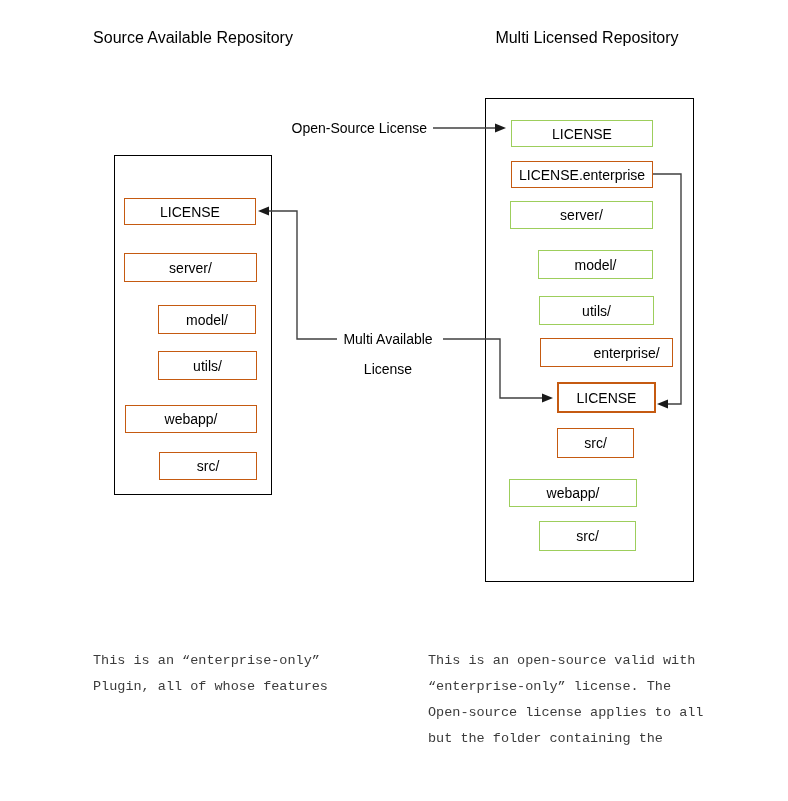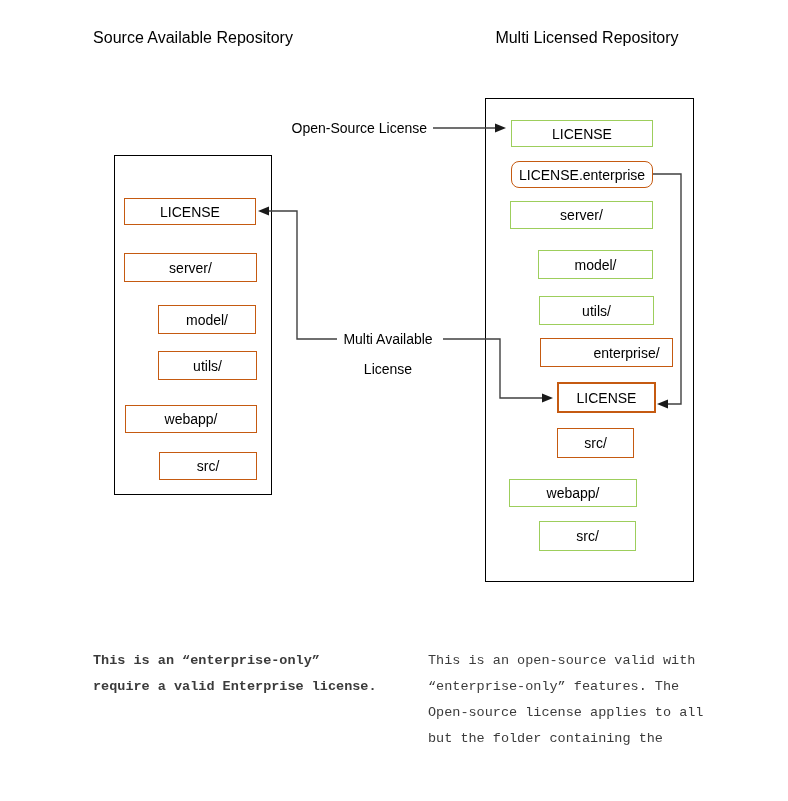--- a/index.html
+++ b/index.html
@@ -38,21 +38,21 @@
   .rb10{left:539px;top:521px;width:97px;height:30px;}
 
   .title-left{left:63px;top:29px;width:260px;}
   .title-right{left:457px;top:29px;width:260px;text-align:center;}
 
   .conn-label{font-size:14px;white-space:nowrap;}
   .lbl-open-source{left:249px;top:120px;width:178px;text-align:right;}
   .lbl-source-available{left:310px;top:324px;width:156px;text-align:center;line-height:30px;}
 
   .note{font-family:"Liberation Mono",monospace;font-size:13.5px;line-height:26px;color:#3b3b3b;}
-  .note-left{left:93px;top:648px;width:300px;font-weight:bold;}
+  .note-left{left:93px;top:648px;width:300px;}
   .note-right{left:428px;top:648px;width:320px;}
 
   svg.overlay{position:absolute;left:0;top:0;pointer-events:none;}
   .conn{stroke:#404040;stroke-width:1.4;fill:none;}
   .head{fill:#1a1a1a;stroke:none;}
 </style>
 </head>
 <body>
 
 <div class="abs title title-left">Source Available Repository</div>
@@ -62,21 +62,21 @@
 <div class="abs container ctr-right"></div>
 
 <div class="abs box lb1" style="border-color: rgb(197, 90, 17);">LICENSE</div>
 <div class="abs box lb2" style="border-color: rgb(197, 90, 17);">server/</div>
 <div class="abs box lb3" style="border-color: rgb(197, 90, 17);">model/</div>
 <div class="abs box lb4" style="border-color: rgb(197, 90, 17);">utils/</div>
 <div class="abs box lb5" style="border-color: rgb(197, 90, 17);">webapp/</div>
 <div class="abs box lb6" style="border-color: rgb(197, 90, 17);">src/</div>
 
 <div class="abs box rb1" style="border-color: rgb(157, 206, 92);">LICENSE</div>
-<div class="abs box rb2" style="border-color: rgb(197, 90, 17); border-radius: 8px;">LICENSE.enterprise</div>
+<div class="abs box rb2" style="border-color: rgb(197, 90, 17);">LICENSE.enterprise</div>
 <div class="abs box rb3" style="border-color: rgb(157, 206, 92);">server/</div>
 <div class="abs box rb4" style="border-color: rgb(157, 206, 92);">model/</div>
 <div class="abs box rb5" style="border-color: rgb(157, 206, 92);">utils/</div>
 <div class="abs box rb6" style="border-color: rgb(197, 90, 17);">enterprise/</div>
 <div class="abs box rb7 thick" style="border-color: rgb(197, 90, 17);">LICENSE</div>
 <div class="abs box rb8" style="border-color: rgb(197, 90, 17);">src/</div>
 <div class="abs box rb9" style="border-color: rgb(157, 206, 92);">webapp/</div>
 <div class="abs box rb10" style="border-color: rgb(157, 206, 92);">src/</div>
 
 <div class="abs conn-label lbl-open-source">Open-Source License</div>
@@ -99,20 +99,20 @@
     <polygon class="head" points="553,398 542,393.5 542,402.5"></polygon>
   </g>
   <g>
     <path class="conn" d="M653,174 H681 V404 H667"></path>
     <polygon class="head" points="657,404 668,399.5 668,408.5"></polygon>
   </g>
 </svg>
 
 <div class="abs note note-left">
   <div>This is an “enterprise-only”</div>
-  <div>require a valid Enterprise license.</div>
+  <div>Plugin, all of whose features</div>
 </div>
 <div class="abs note note-right">
   <div>This is an open-source valid with</div>
-  <div>“enterprise-only” features. The</div>
+  <div>“enterprise-only” license. The</div>
   <div>Open-source license applies to all</div>
   <div>but the folder containing the</div>
 </div>
 
 </body></html>

